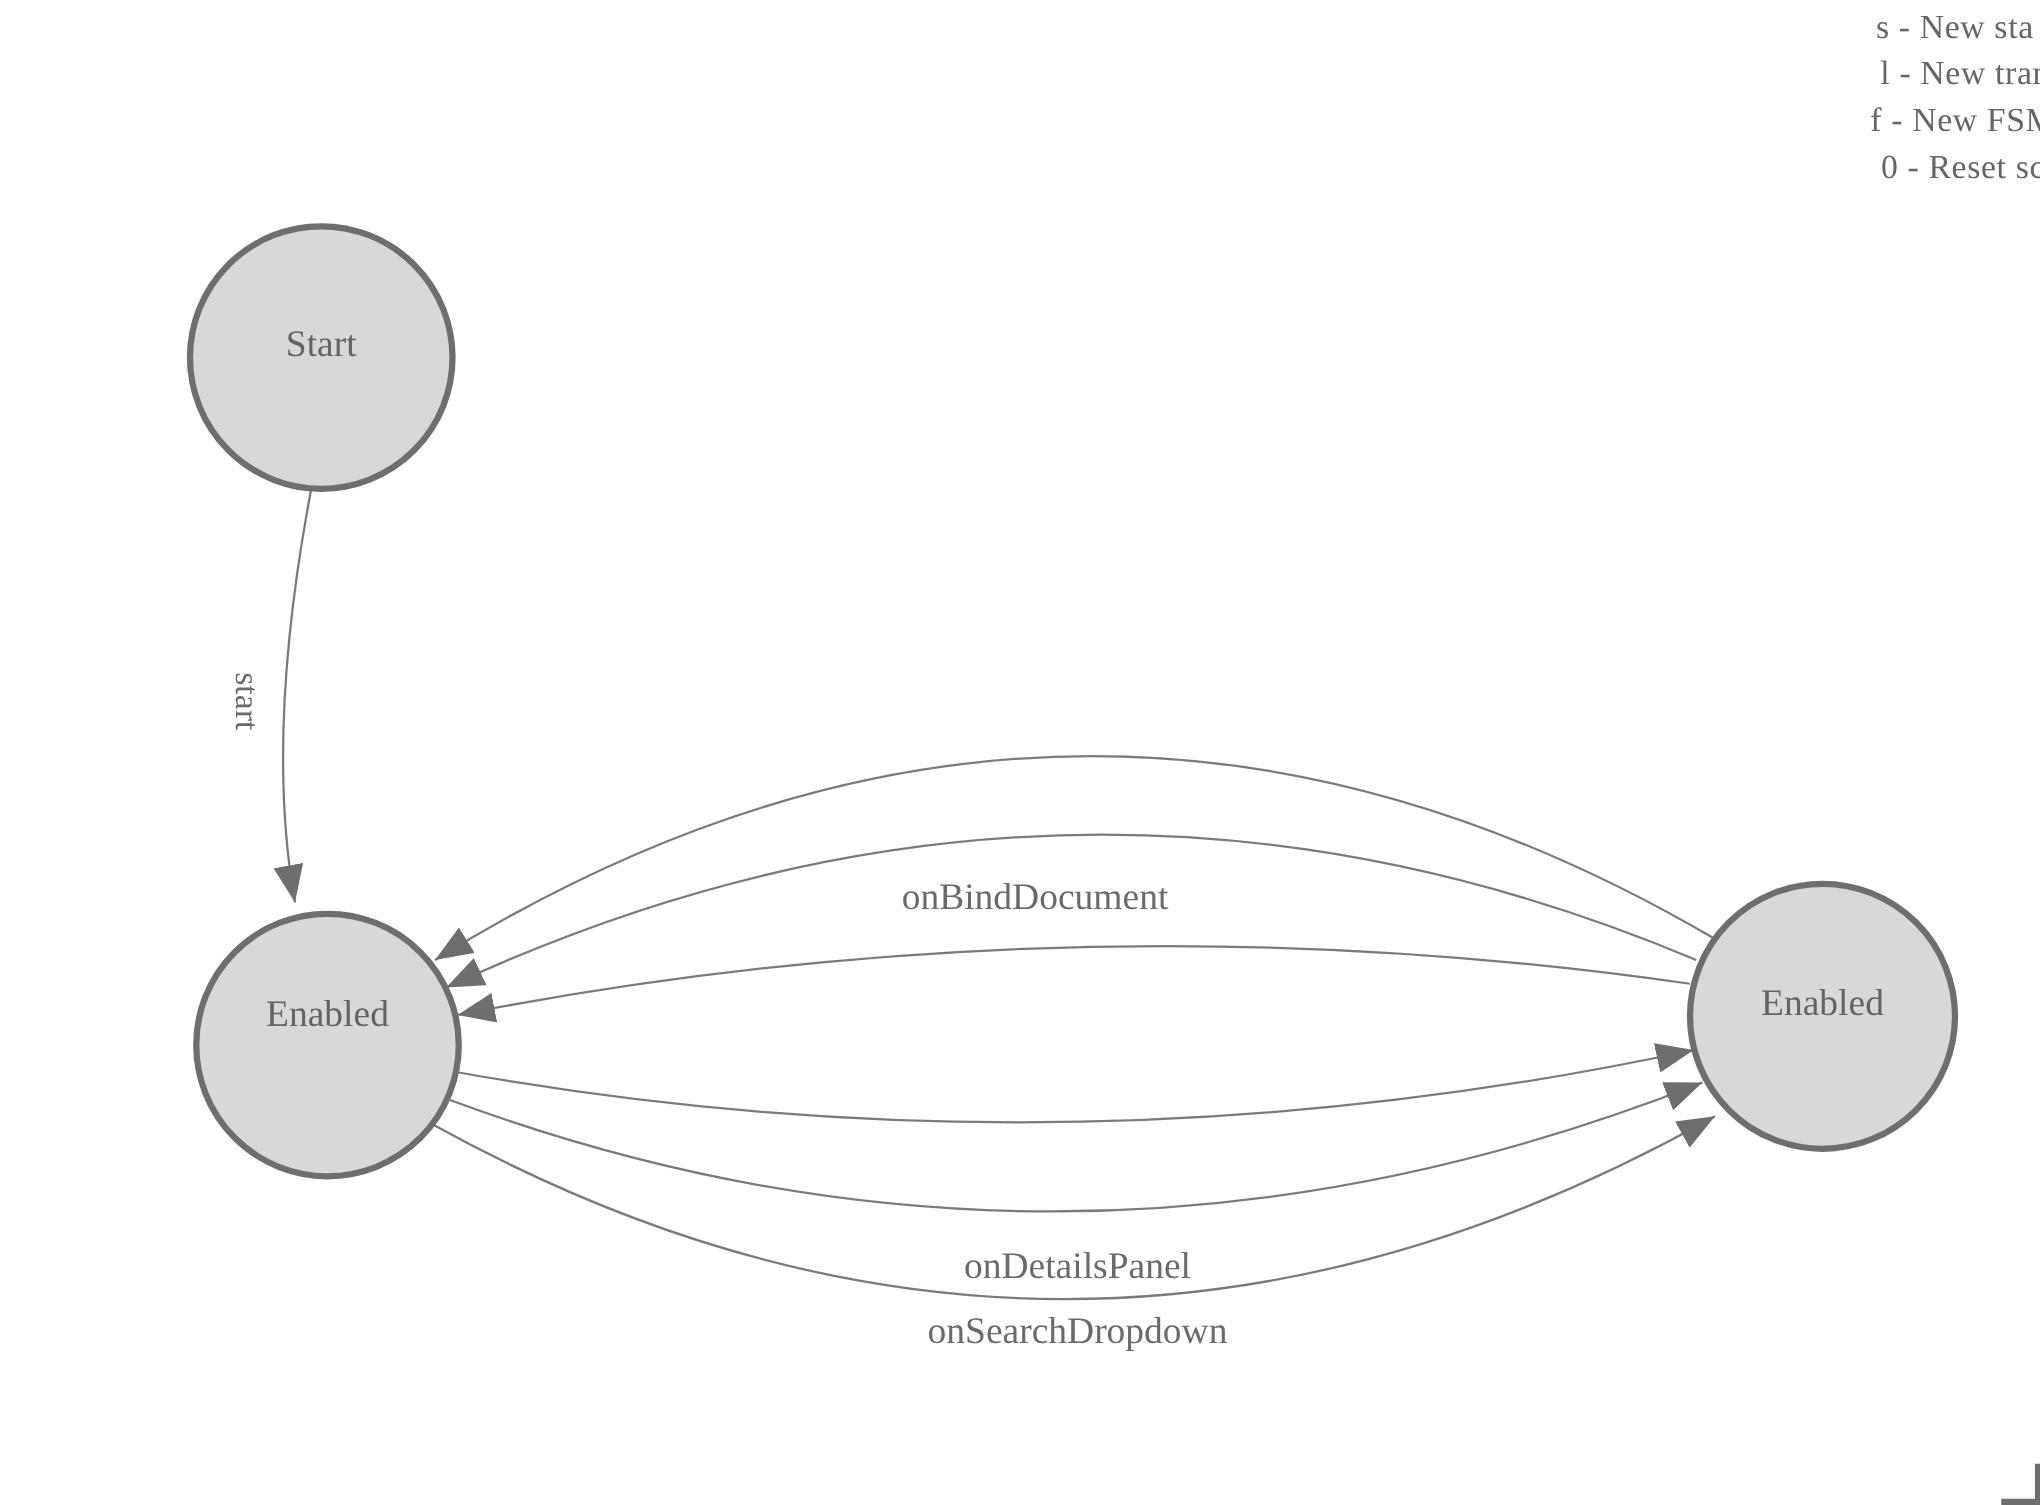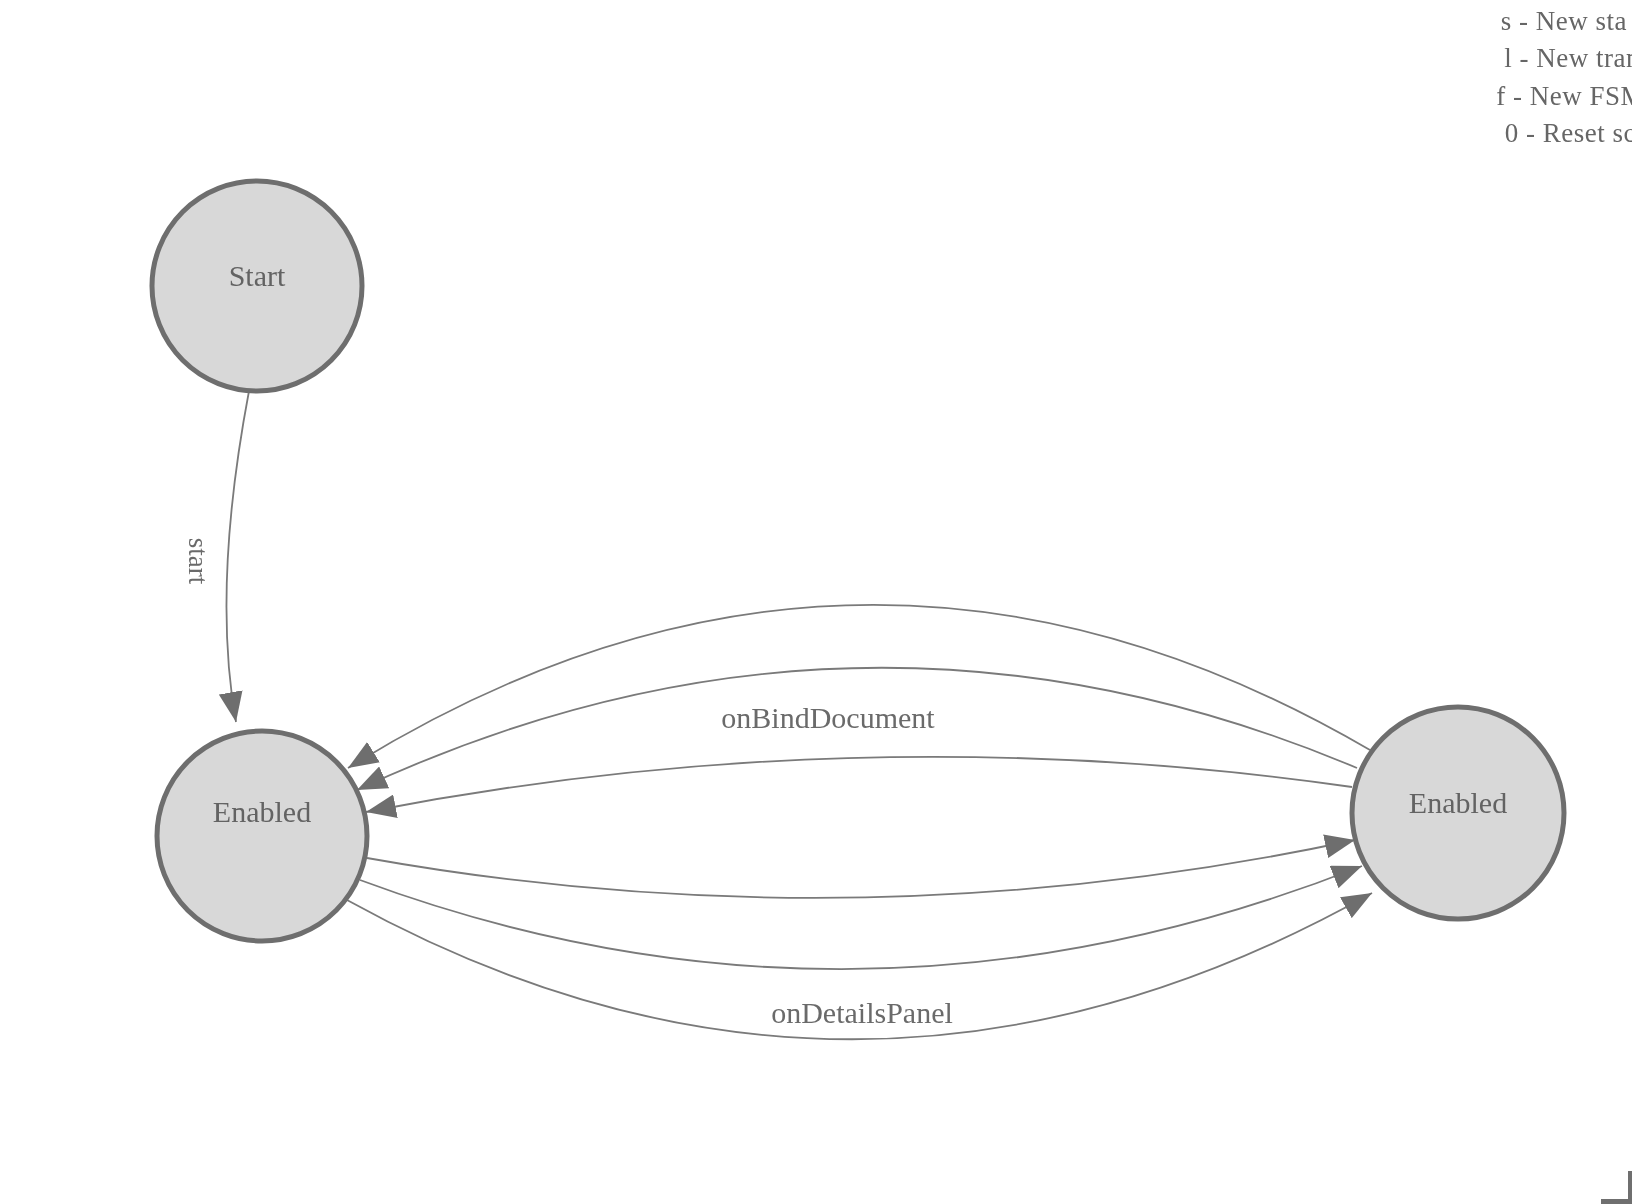--- a/index.html
+++ b/index.html
@@ -108,20 +108,21 @@
     <circle class="state-circle" cx="1458" cy="813" r="106"></circle>
   </svg>
 
   <div class="lbl state-label" id="label-start-state">Start</div>
   <div class="lbl state-label" id="label-enabled">Enabled</div>
   <div class="lbl state-label" id="label-disabled">Enabled</div>
 
   <div class="lbl edge-label edge-label-rotated" id="label-t-start">start</div>
   <div class="lbl edge-label" id="label-t-bind">onBindDocument</div>
   <div class="lbl edge-label" id="label-t-details">onDetailsPanel</div>
+  <div class="lbl edge-label" id="label-t-search">onSearchDropdown</div>
 
   <div class="legend-line" id="legend-line-1">s - New sta</div>
   <div class="legend-line" id="legend-line-2">l - New tran</div>
   <div class="legend-line" id="legend-line-3">f - New FSM</div>
   <div class="legend-line" id="legend-line-4">0 - Reset sc</div>
 
   <div class="corner-bar" id="corner-v"></div>
   <div class="corner-bar" id="corner-h"></div>
 
 </div>

